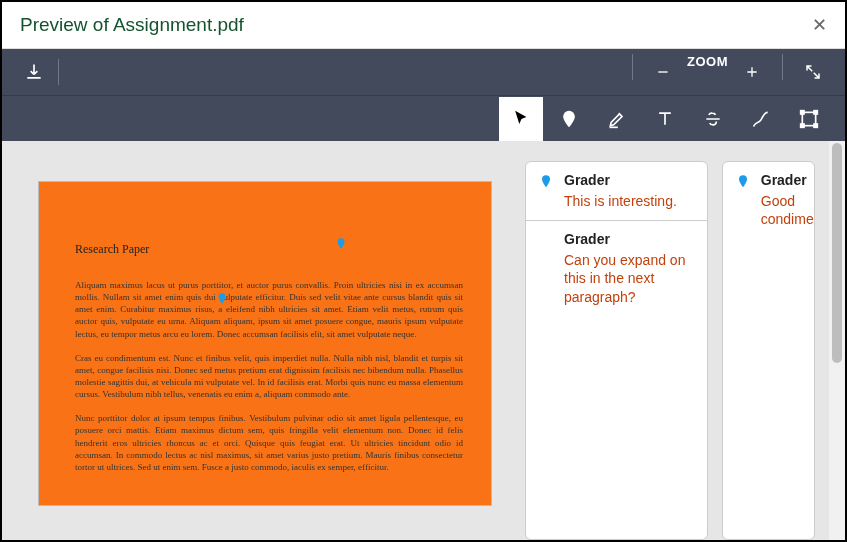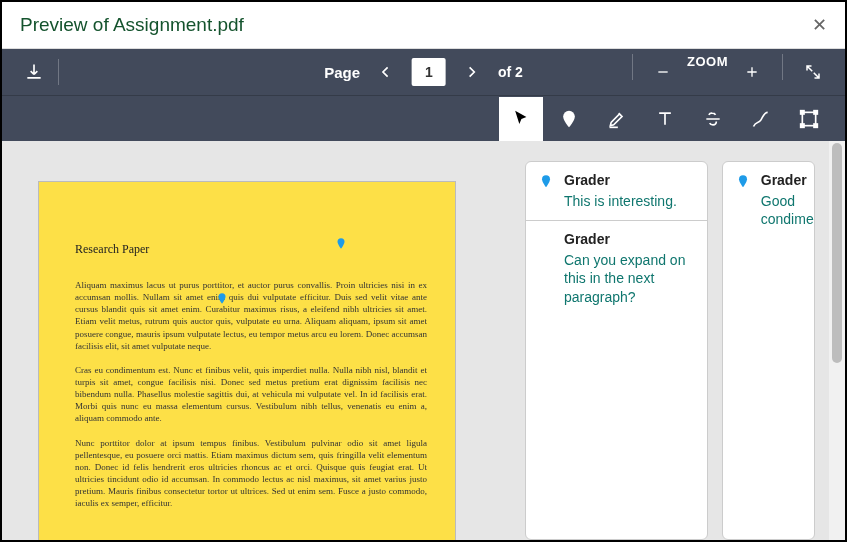--- a/index.html
+++ b/index.html
@@ -19,34 +19,34 @@
 .zoom-group { display: flex; gap: 6px; margin-left: auto; }
 .zoom-label { font-weight: 700; font-size: 13px; letter-spacing: 0.5px; }
 
 .toolbar-tools { background: #424A5B; height: 46px; display: flex; align-items: center; justify-content: flex-end; padding: 0 14px; gap: 4px; border-top: 1px solid rgba(0,0,0,0.2); }
 .tool { width: 44px; height: 44px; display: flex; align-items: center; justify-content: center; cursor: pointer; }
 .tool.active { background: #fff; }
 .tool svg { width: 20px; height: 20px; }
 
 .content { flex: 1; display: flex; background: #e6e6e6; overflow: hidden; position: relative; }
 .doc-area { flex: 1; padding: 40px 20px 0 36px; overflow: hidden; position: relative; }
-.doc { width: 418px; background: #fde047; border: 1px solid #bbb; padding: 60px 28px 20px 36px; font-family: Georgia, serif; color: #222; }
+.doc { width: 454px; background: #f97316; border: 1px solid #bbb; padding: 60px 28px 20px 36px; font-family: Georgia, serif; color: #222; }
 .doc .doc-title { font-size: 12px; margin-bottom: 22px; }
 .doc p { font-size: 9px; line-height: 1.35; text-align: justify; margin-bottom: 12px; color: #333; }
 .marker-pin { position: absolute; width: 10px; height: 10px; }
 .marker-pin svg { width: 14px; height: 18px; }
 
 .comments { width: 316px; padding: 20px 14px 0 12px; display: flex; flex-direction: row; gap: 14px; }
 .comment-card { background: #fff; border: 1px solid #ccc; border-radius: 6px; overflow: hidden; font-size: 14px; }
 .comment-row { display: flex; padding: 10px 12px; gap: 10px; }
 .comment-row + .comment-row { border-top: 1px solid #ccc; }
 .pin-icon svg { width: 16px; height: 20px; display: block; }
 .comment-body { flex: 1; }
 .comment-author { font-weight: 700; font-size: 14px; margin-bottom: 4px; color: #222; }
-.comment-text { font-size: 14px; color: #0f766e; line-height: 1.3; }
+.comment-text { font-size: 14px; color: #c2410c; line-height: 1.3; }
 
 .scrollbar { width: 16px; background: #f1f1f1; display: flex; flex-direction: column; }
 .sb-track { flex: 1; position: relative; }
 .sb-thumb { position: absolute; left: 3px; right: 3px; top: 2px; height: 220px; background: #bdbdbd; border-radius: 5px; }
 </style>
 </head>
 <body>
 
 <div class="window">
 
@@ -56,35 +56,20 @@
   </div>
 
   <div class="toolbar-dark">
     <div class="tb-btn">
       <svg viewBox="0 0 24 24" width="20" height="20" fill="none" stroke="#fff" stroke-width="2">
           <path d="M12 3v12m0 0l-4-4m4 4l4-4M4 19h16"></path>
         </svg>
     </div>
     <div class="sep"></div>
 
-    <div class="page-group">
-      <span class="label">Page</span>
-      <div class="tb-btn">
-        <svg viewBox="0 0 24 24" width="16" height="16" fill="none" stroke="#fff" stroke-width="2.5">
-            <path d="M15 5l-7 7 7 7"></path>
-          </svg>
-      </div>
-      <input class="page-input" value="1" style="">
-      <div class="tb-btn">
-        <svg viewBox="0 0 24 24" width="16" height="16" fill="none" stroke="#fff" stroke-width="2.5">
-            <path d="M9 5l7 7-7 7"></path>
-          </svg>
-      </div>
-      <span class="of">of 2</span>
-    </div>
 
     <div class="zoom-group">
       <div class="sep"></div>
       <div class="tb-btn">
         <svg viewBox="0 0 24 24" width="16" height="16" stroke="#fff" stroke-width="2">
             <path d="M5 12h14"></path>
           </svg>
       </div>
       <span class="zoom-label">ZOOM</span>
       <div class="tb-btn">

